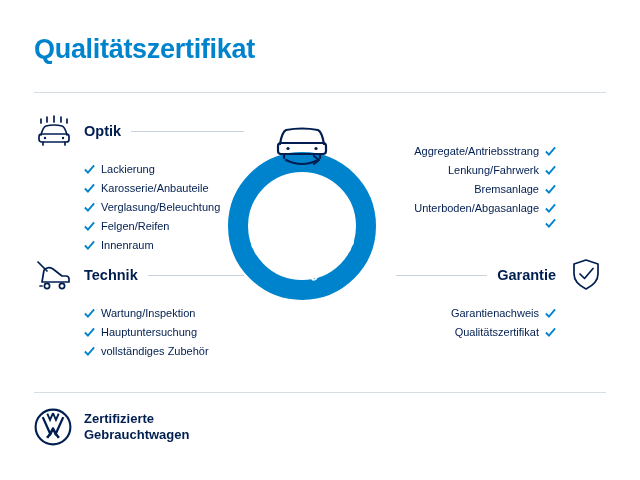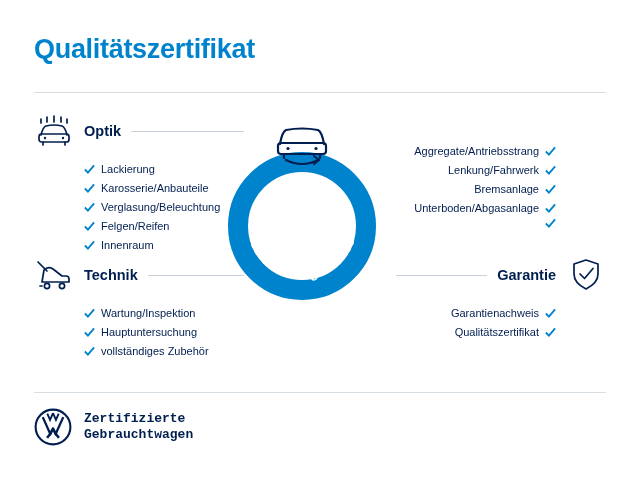--- a/index.html
+++ b/index.html
@@ -155,21 +155,21 @@
     width: 38px;
     height: 38px;
     flex: 0 0 auto;
   }
   .footer-text {
     font-size: 13px;
     font-weight: bold;
     line-height: 16px;
     color: #001e50;
   }
-  .footer-text div { white-space: nowrap; font-family: Liberation Mono, monospace; }
+  .footer-text div { white-space: nowrap; }
 </style>
 </head>
 <body>
 
 <div class="page">
 
   <div class="title">Qualitätszertifikat</div>
   <div class="top-rule"></div>
 
   <div class="badge">

